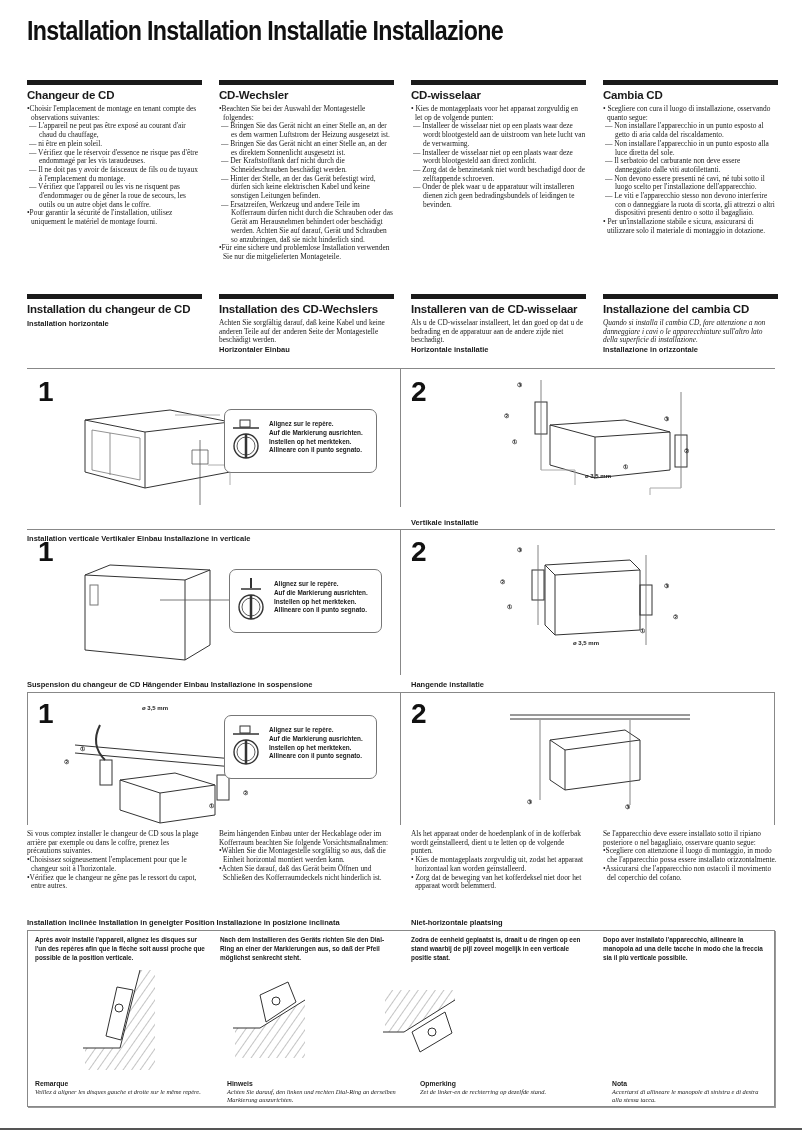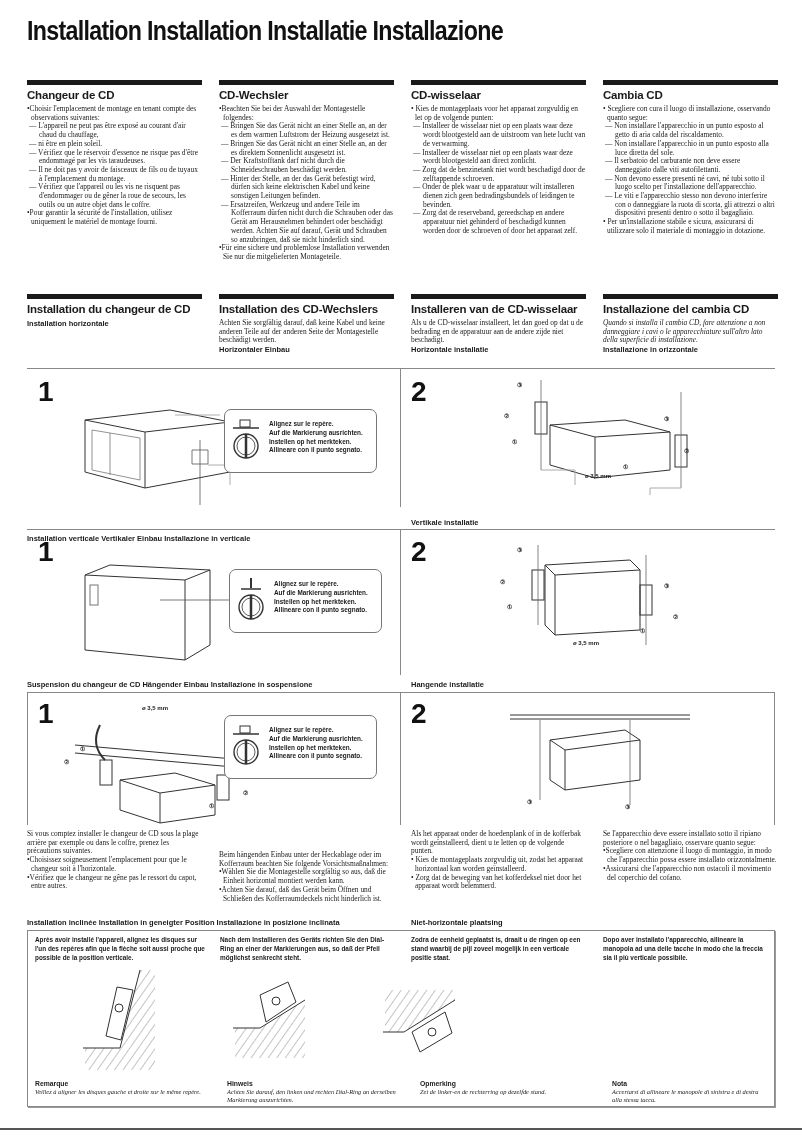--- a/index.html
+++ b/index.html
@@ -63,21 +63,20 @@
 
 <div class="col" style="left:411px; top:80px;">
   <div class="bar"></div>
   <div class="sec-h">CD-wisselaar</div>
   <div class="body-txt">
     <p class="bul">• Kies de montageplaats voor het apparaat zorgvuldig en let op de volgende punten:</p>
     <p class="dash">Installeer de wisselaar niet op een plaats waar deze wordt blootgesteld aan de uitstroom van hete lucht van de verwarming.</p>
     <p class="dash">Installeer de wisselaar niet op een plaats waar deze wordt blootgesteld aan direct zonlicht.</p>
     <p class="dash">Zorg dat de benzinetank niet wordt beschadigd door de zelftappende schroeven.</p>
     <p class="dash">Onder de plek waar u de apparatuur wilt installeren dienen zich geen bedradingsbundels of leidingen te bevinden.</p>
-    <p class="dash">Zorg dat de reserveband, gereedschap en andere apparatuur niet gehinderd of beschadigd kunnen worden door de schroeven  of door het apparaat zelf.</p>
   </div>
 </div>
 
 <div class="col" style="left:603px; top:80px;">
   <div class="bar"></div>
   <div class="sec-h">Cambia CD</div>
   <div class="body-txt">
     <p class="bul">• Scegliere con cura il luogo di installazione, osservando quanto segue:</p>
     <p class="dash">Non installare l'apparecchio in un punto esposto al getto di aria calda del riscaldamento.</p>
     <p class="dash">Non installare l'apparecchio in un punto esposto alla luce diretta del sole.</p>
@@ -250,21 +249,21 @@
   <line x1="130" y1="15" x2="130" y2="100" stroke="#666" stroke-width="0.8"></line>
 </svg>
 <div class="abs dim" style="left:527px; top:798px;">③</div>
 <div class="abs dim" style="left:625px; top:803px;">③</div>
 
 <div class="col body-txt" style="left:27px; top:830px;">
   <p>Si vous comptez installer le changeur de CD sous la plage arrière par exemple ou dans le coffre, prenez les précautions suivantes.</p>
   <p class="bul">•Choisissez soigneusement l'emplacement pour que le changeur soit à l'horizontale.</p>
   <p class="bul">•Vérifiez que le changeur ne gêne pas le ressort du capot, entre autres.</p>
 </div>
-<div class="col body-txt" style="left:219px; top:851px;">
+<div class="col body-txt" style="left:219px; top:830px;">
   <p>Beim hängenden Einbau unter der Heckablage oder im Kofferraum beachten Sie folgende Vorsichtsmaßnahmen:</p>
   <p class="bul">•Wählen Sie die Montagestelle sorgfältig so aus, daß die Einheit horizontal montiert werden kann.</p>
   <p class="bul">•Achten Sie darauf, daß das Gerät beim Öffnen und Schließen des Kofferraumdeckels nicht hinderlich ist.</p>
 </div>
 <div class="col body-txt" style="left:411px; top:830px;">
   <p>Als het apparaat onder de hoedenplank of in de kofferbak wordt geïnstalleerd, dient u te letten op de volgende punten.</p>
   <p class="bul">• Kies de montageplaats zorgvuldig uit, zodat het apparaat horizontaal kan worden geïnstalleerd.</p>
   <p class="bul">• Zorg dat de beweging van het kofferdeksel niet door het apparaat wordt belemmerd.</p>
 </div>
 <div class="col body-txt" style="left:603px; top:830px;">

